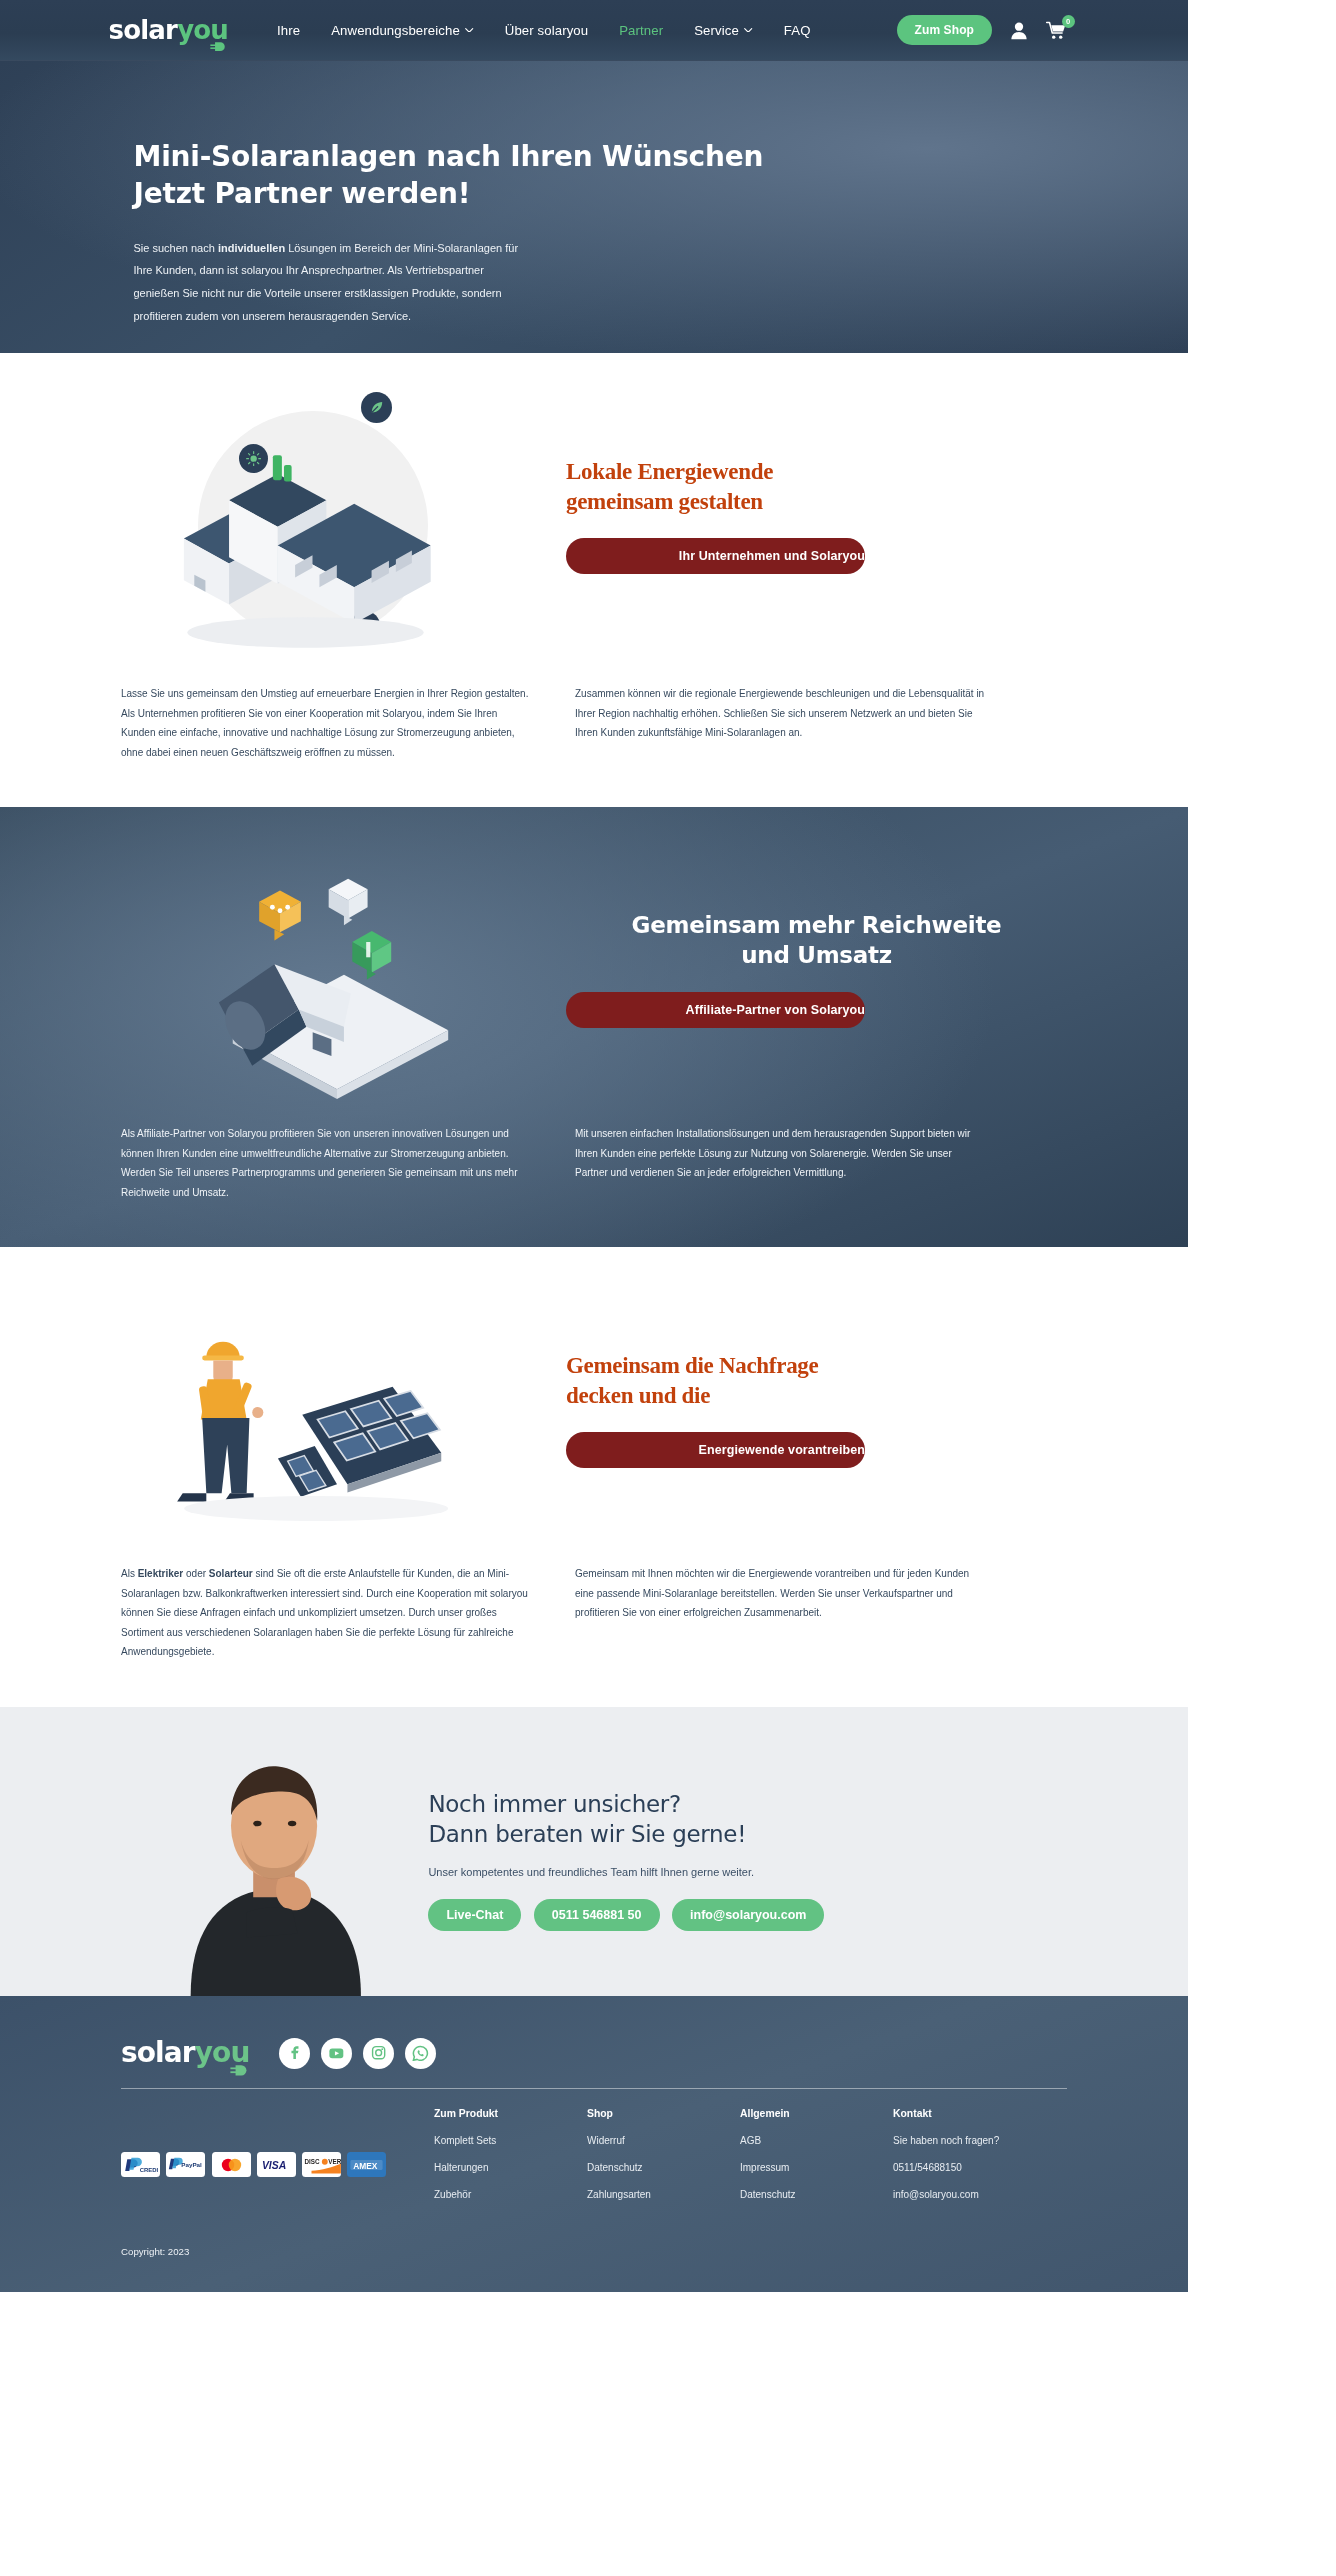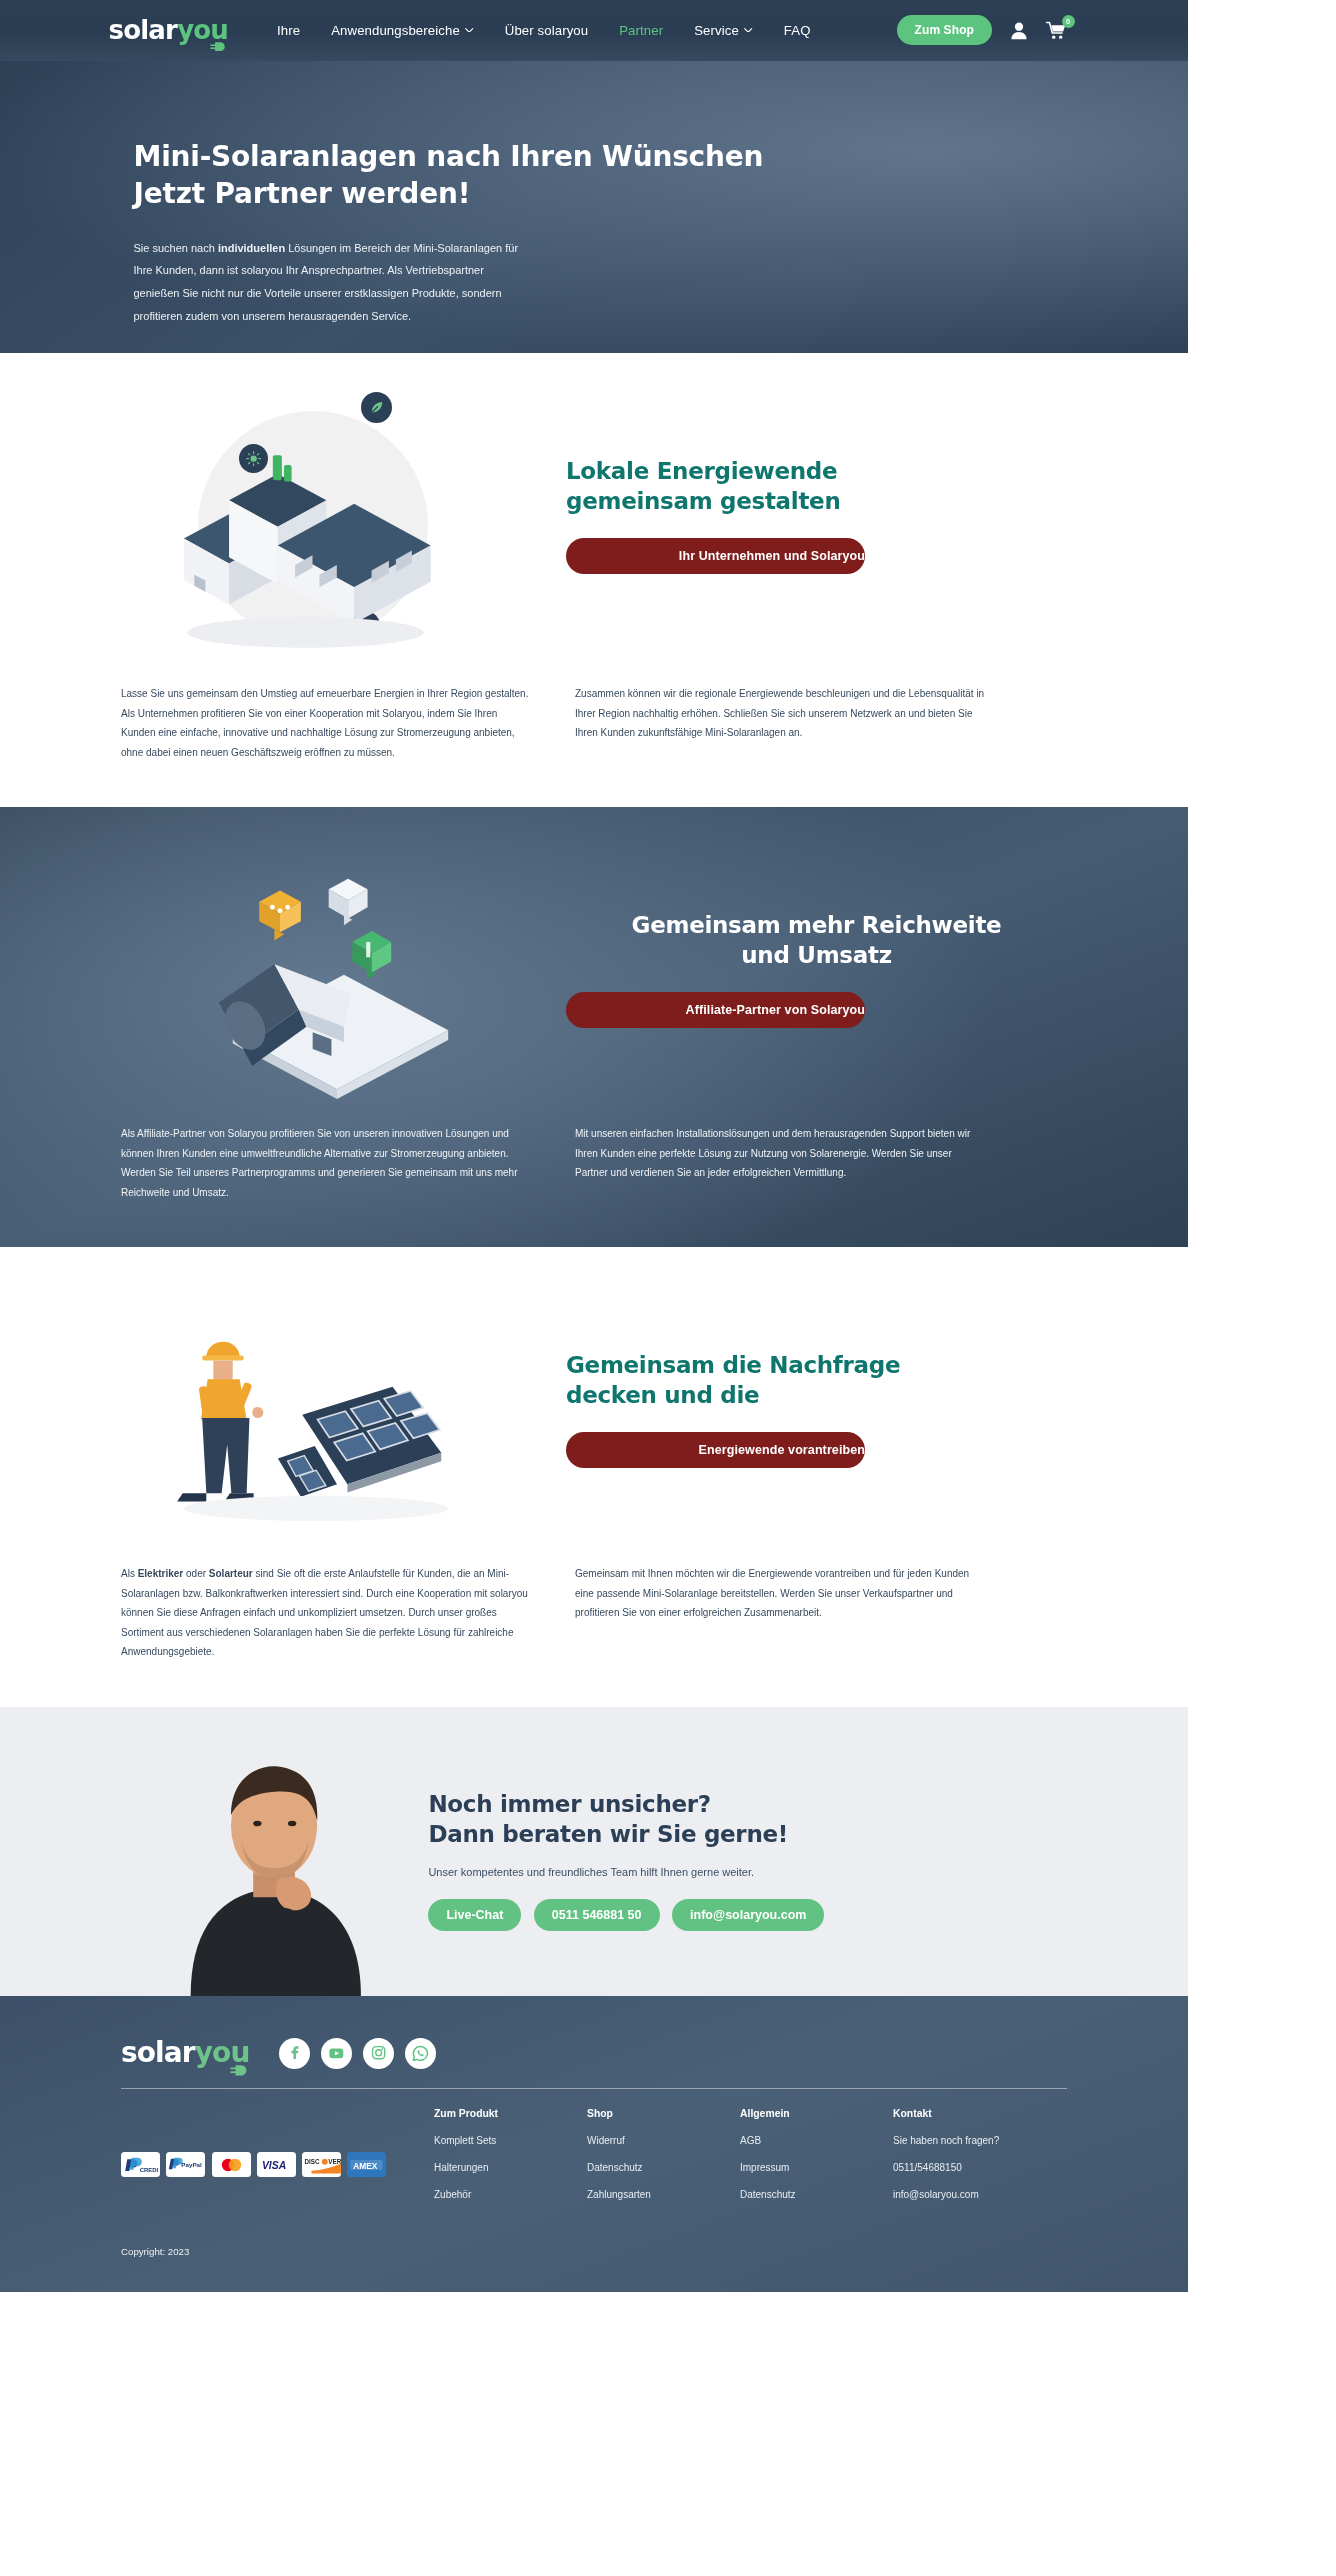--- a/index.html
+++ b/index.html
@@ -84,21 +84,21 @@
   }
   .sec-row {
     width: 946px; margin: 0 auto; display: flex; align-items: flex-start;
   }
   .art-col { width: 431px; flex: none; padding-top: 25px; position: relative; }
   .txt-col { flex: 1; padding-top: 104px; padding-left: 14px; }
   .sec h2 {
     font-family: "DejaVu Sans", sans-serif; font-size: 23px; font-weight: 700;
     line-height: 1.3; letter-spacing: -0.3px;
   }
-  .sec-light h2 { color: #0f766e; }
+  .sec-light h2 { color: #c2410c; font-family: Liberation Serif, serif; }
   .sec-dark h2, .sec-dark2 h2 { color: #ffffff; text-align: center; }
   .pill-btn {
     display: inline-block; margin-top: 21px; background: #7f1d1d; color: #ffffff;
     border: none; border-radius: 28px; font-size: 12.5px; font-weight: 700;
     padding: 11px 0; width: 299px; text-align: right; cursor: pointer;
     letter-spacing: 0.1px;
   }
   .cols {
     width: 946px; margin: 0 auto; display: flex; gap: 43px; padding-bottom: 45px;
   }
@@ -120,21 +120,21 @@
   }
 
   
   .cta {
     background: #eceef1; height: 289px; position: relative; overflow: hidden;
   }
   .cta-inner { width: 946px; margin: 0 auto; display: flex; height: 100%; }
   .cta-photo { width: 299px; position: relative; flex: none; }
   .cta-text { padding-top: 82px; padding-left: 8.4px; }
   .cta-text h2 {
-    font-family: "DejaVu Sans", sans-serif; font-size: 23px; font-weight: 700;
+    font-family: "DejaVu Sans", sans-serif; font-size: 23px; font-weight: 400;
     color: #2b3f57; line-height: 1.32; letter-spacing: -0.3px;
   }
   .cta-text .sub { margin-top: 16.7px; font-size: 11px; color: #3b4f66; font-weight: 300; }
   .cta-btns { display: flex; gap: 12.5px; margin-top: 21px; }
   .cta-btns button {
     background: #62c283; color: #fff; border: none; border-radius: 28px;
     font-size: 12.5px; font-weight: 700; padding: 9px 18px; cursor: pointer;
   }
 
   

